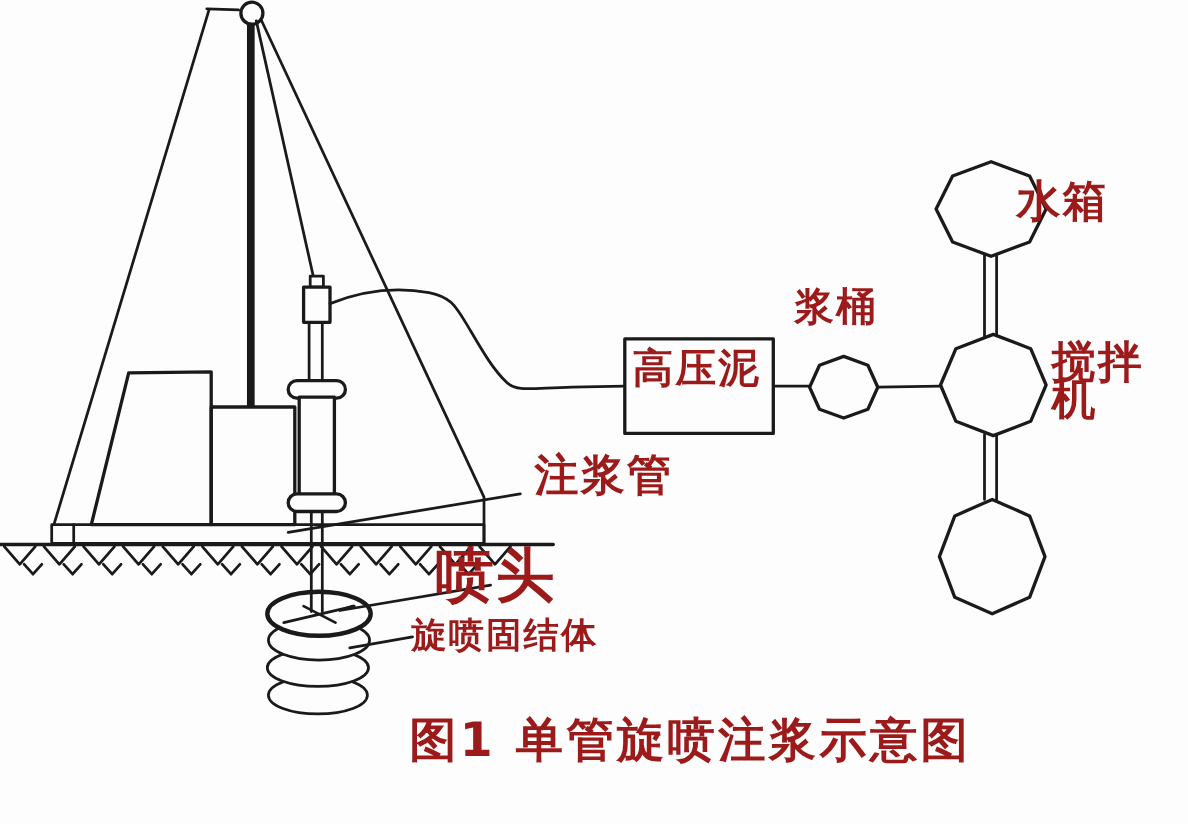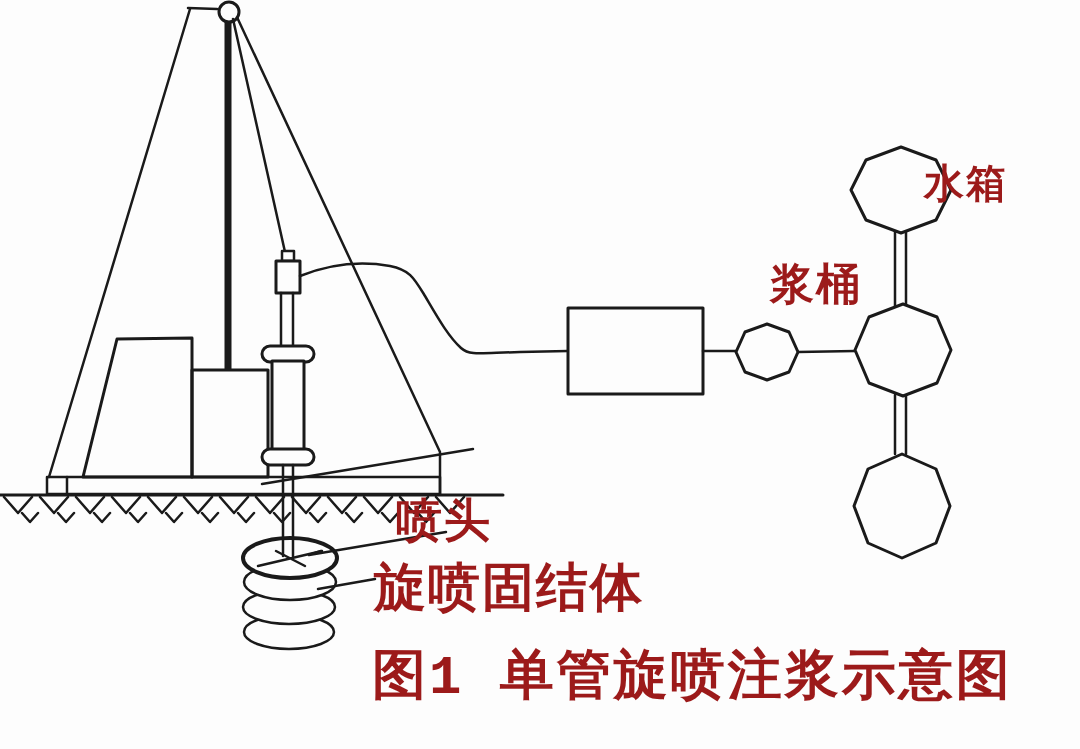--- a/index.html
+++ b/index.html
@@ -95,29 +95,35 @@
     </g>
 
     <g>
       <path class="ln thin" d="M473,449 L262,484"></path>
       <path class="ln thin" d="M446,532 L309,555 M309,555 L321,551"></path>
       <path class="ln thin" d="M375,579 L318,589"></path>
     </g>
   </svg>
 
 
+  <div class="lbl" style="left:486px;top:412px;font-size:40px;">注浆管</div>
 
-  <div class="lbl" style="left:396px;top:497px;font-size:46px;">喷头</div>
+  <div class="lbl" style="left:396px;top:497px;font-size:53px;">喷头</div>
 
-  <div class="lbl" style="left:374px;top:561px;font-size:52px;">旋喷固结体</div>
+  <div class="lbl" style="left:374px;top:561px;font-size:32px;">旋喷固结体</div>
 
   <div class="lbl" style="left:575px;top:314px;font-size:37px;line-height:1.15;">
+    <span>高压泥</span>
   </div>
 
-  <div class="lbl" style="left:770px;top:262px;font-size:44px;">浆桶</div>
+  <div class="lbl" style="left:722px;top:262px;font-size:36px;">浆桶</div>
 
   <div class="lbl" style="left:924px;top:163px;font-size:40px;">水箱</div>
 
+  <div class="lbl" style="left:956px;top:314px;font-size:40px;line-height:0.82;">
+    <span>搅拌</span>
+    <span class="l2">机</span>
+  </div>
 
 
-  <div class="lbl" style="left:372px;top:652px;font-size:54px;letter-spacing:3px;font-family:Liberation Mono, monospace;">图1  单管旋喷注浆示意图</div>
+  <div class="lbl" style="left:372px;top:652px;font-size:43px;letter-spacing:3px;">图1  单管旋喷注浆示意图</div>
 
 </div>
 
 </body></html>

